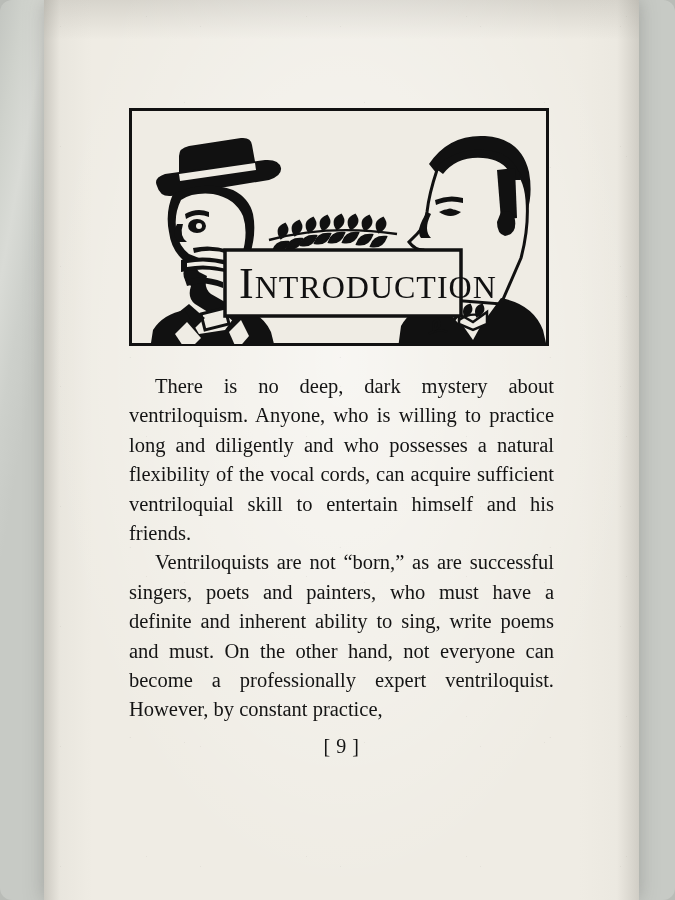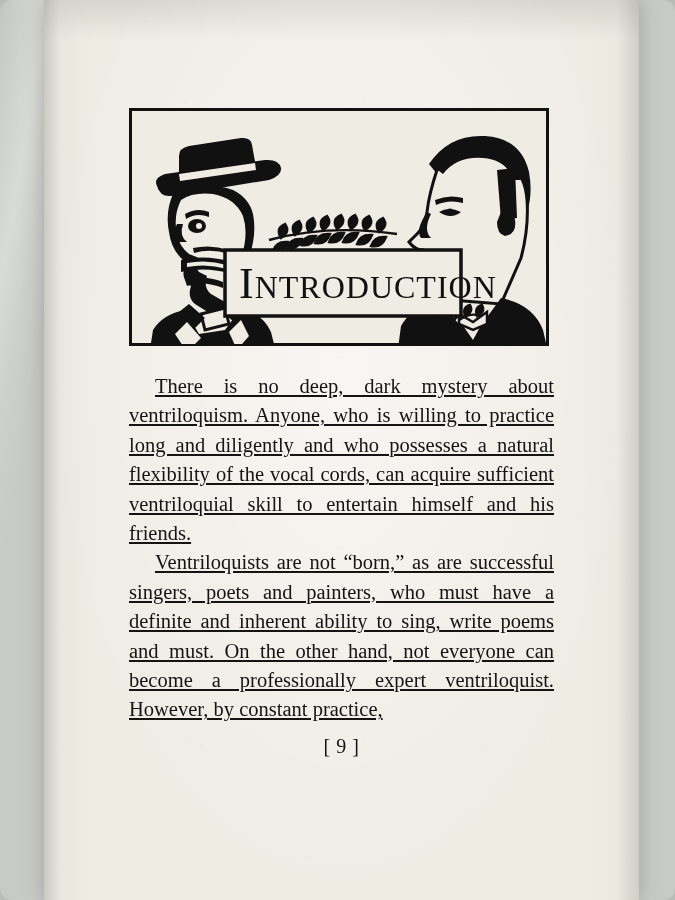--- a/index.html
+++ b/index.html
@@ -68,21 +68,21 @@
     left: 85px;
     top: 372px;
     width: 425px;
     color: #141414;
     font-size: 20.5px;
     line-height: 29.4px;
     text-align: justify;
     text-justify: inter-word;
     font-family: "Liberation Serif", serif;
   }
-  .body-text p { margin: 0; text-decoration: underline; }
+  .body-text p { margin: 0; }
   .body-text p + p { margin-top: 0px; }
   .indent { display: inline-block; width: 26px; }
 
   .folio {
     position: absolute;
     left: 85px;
     top: 735px;
     width: 425px;
     text-align: center;
     font-size: 20px;

